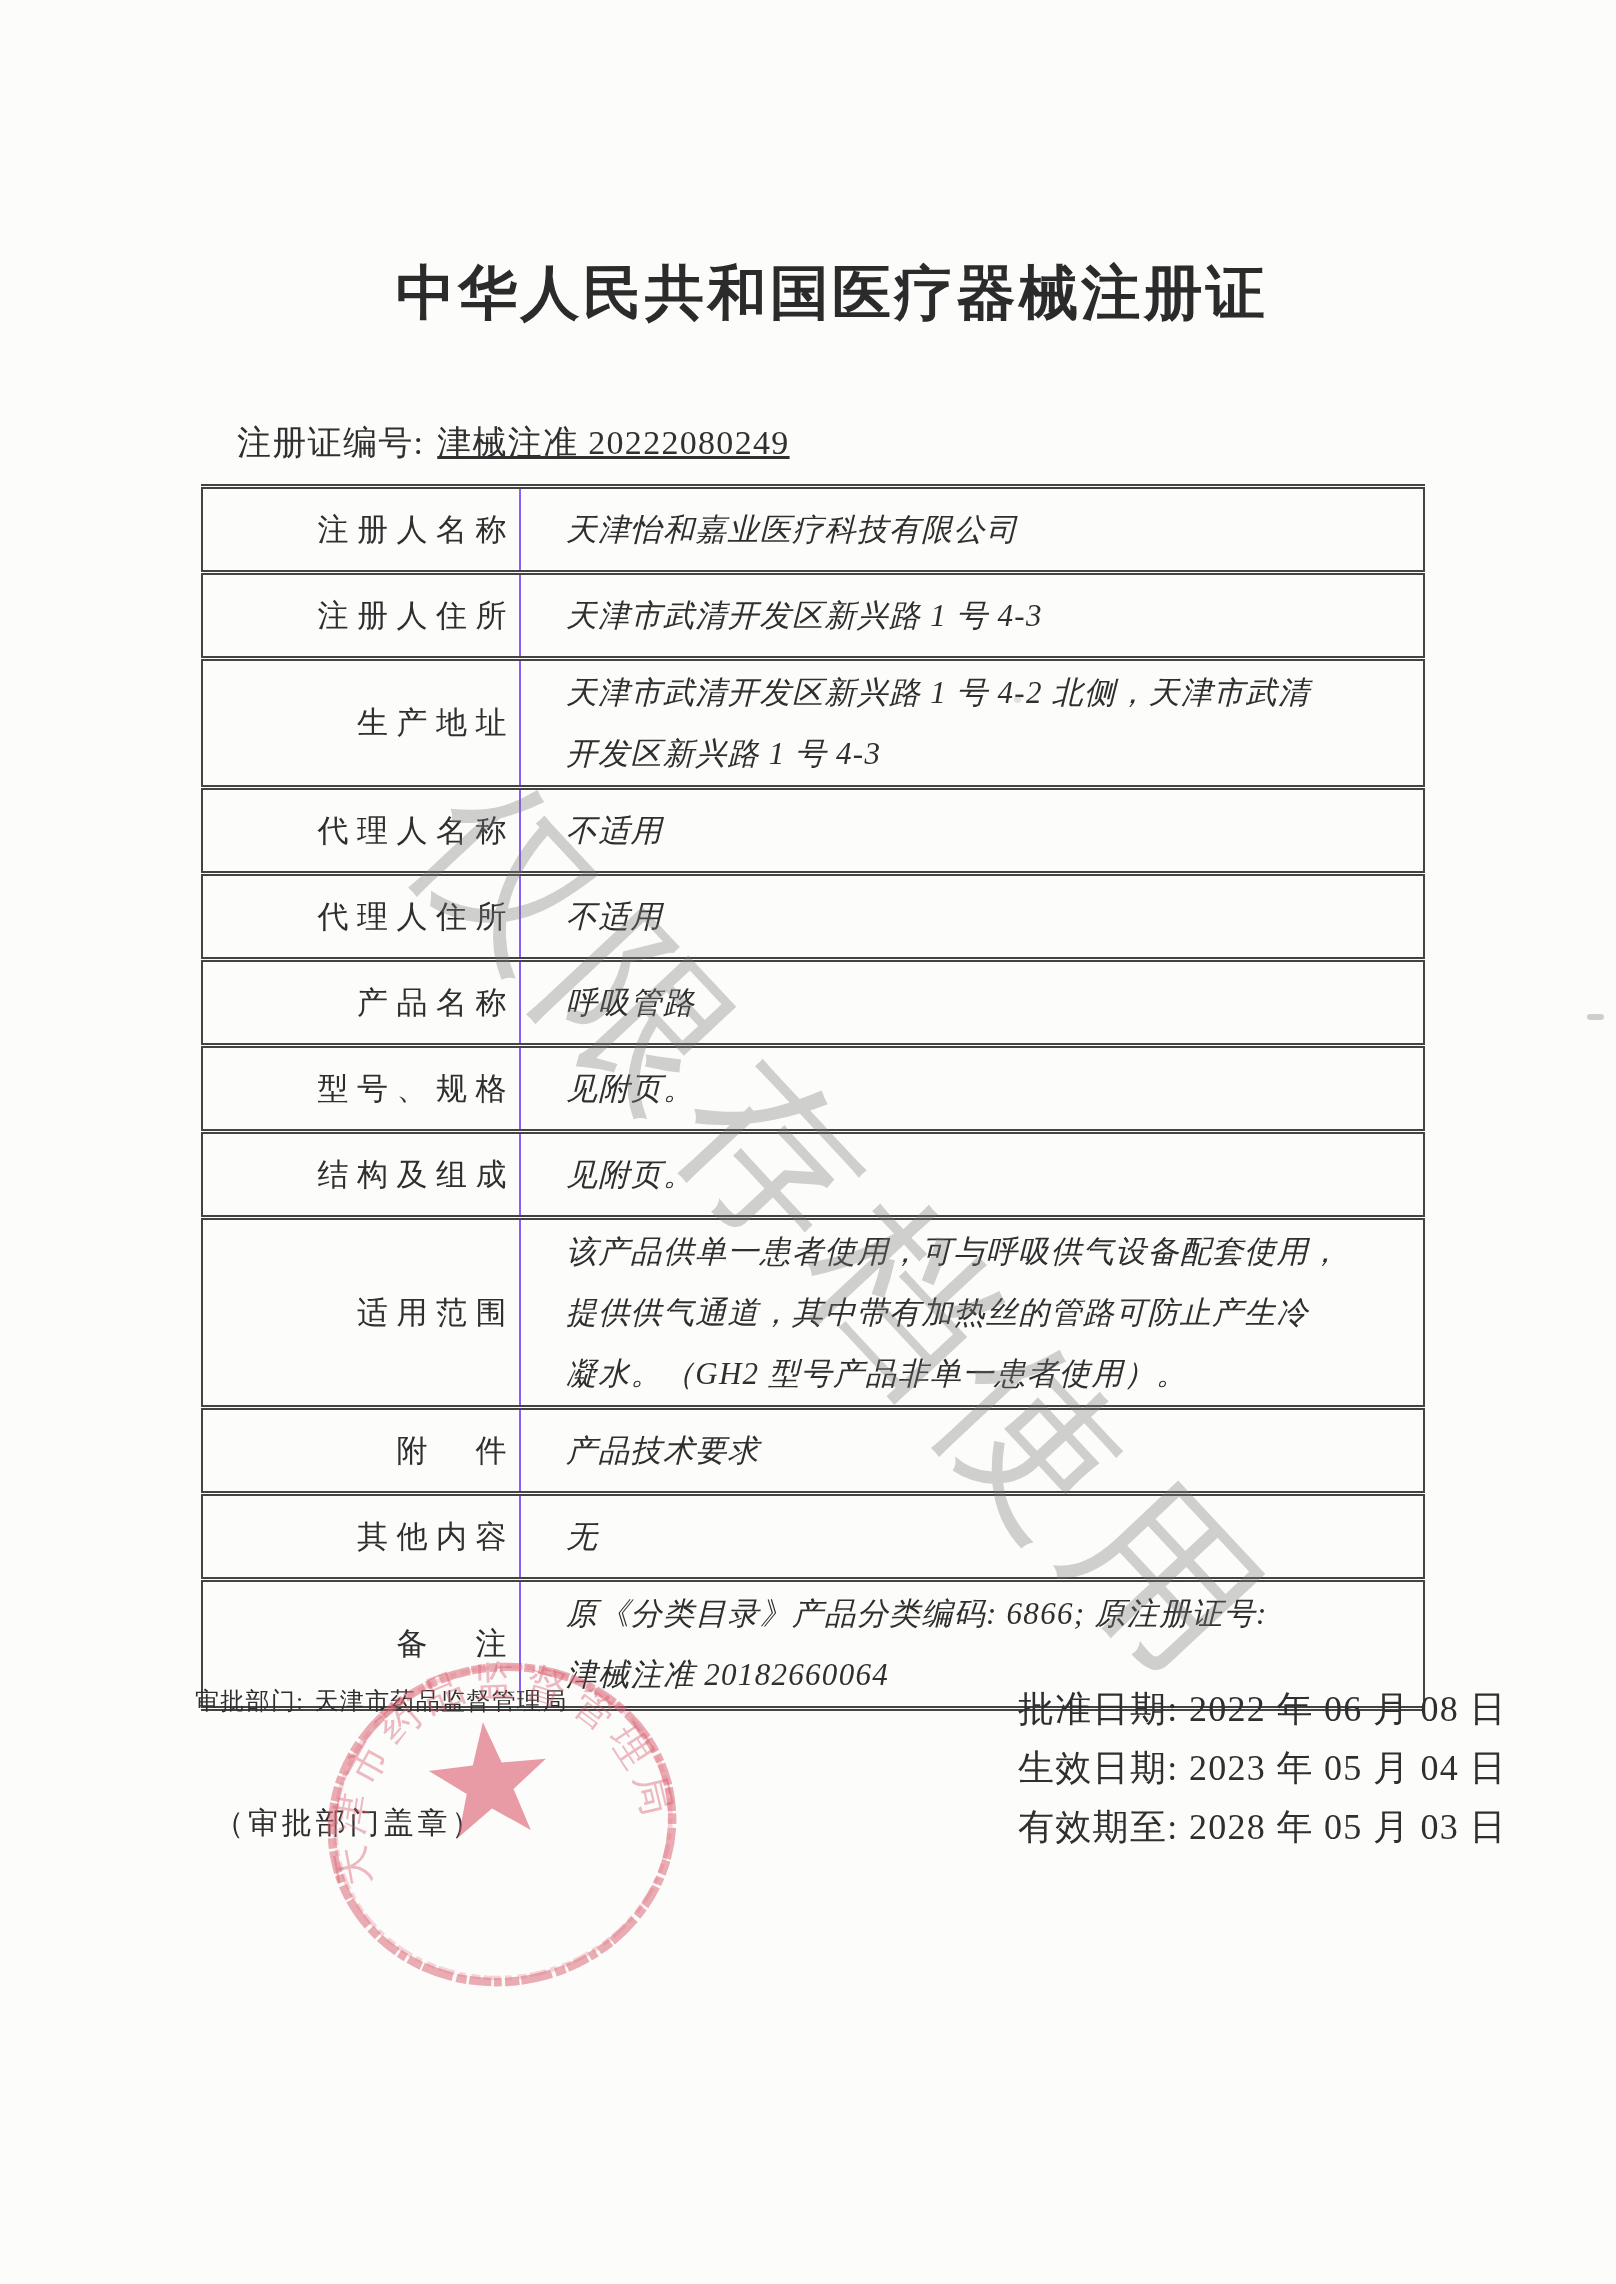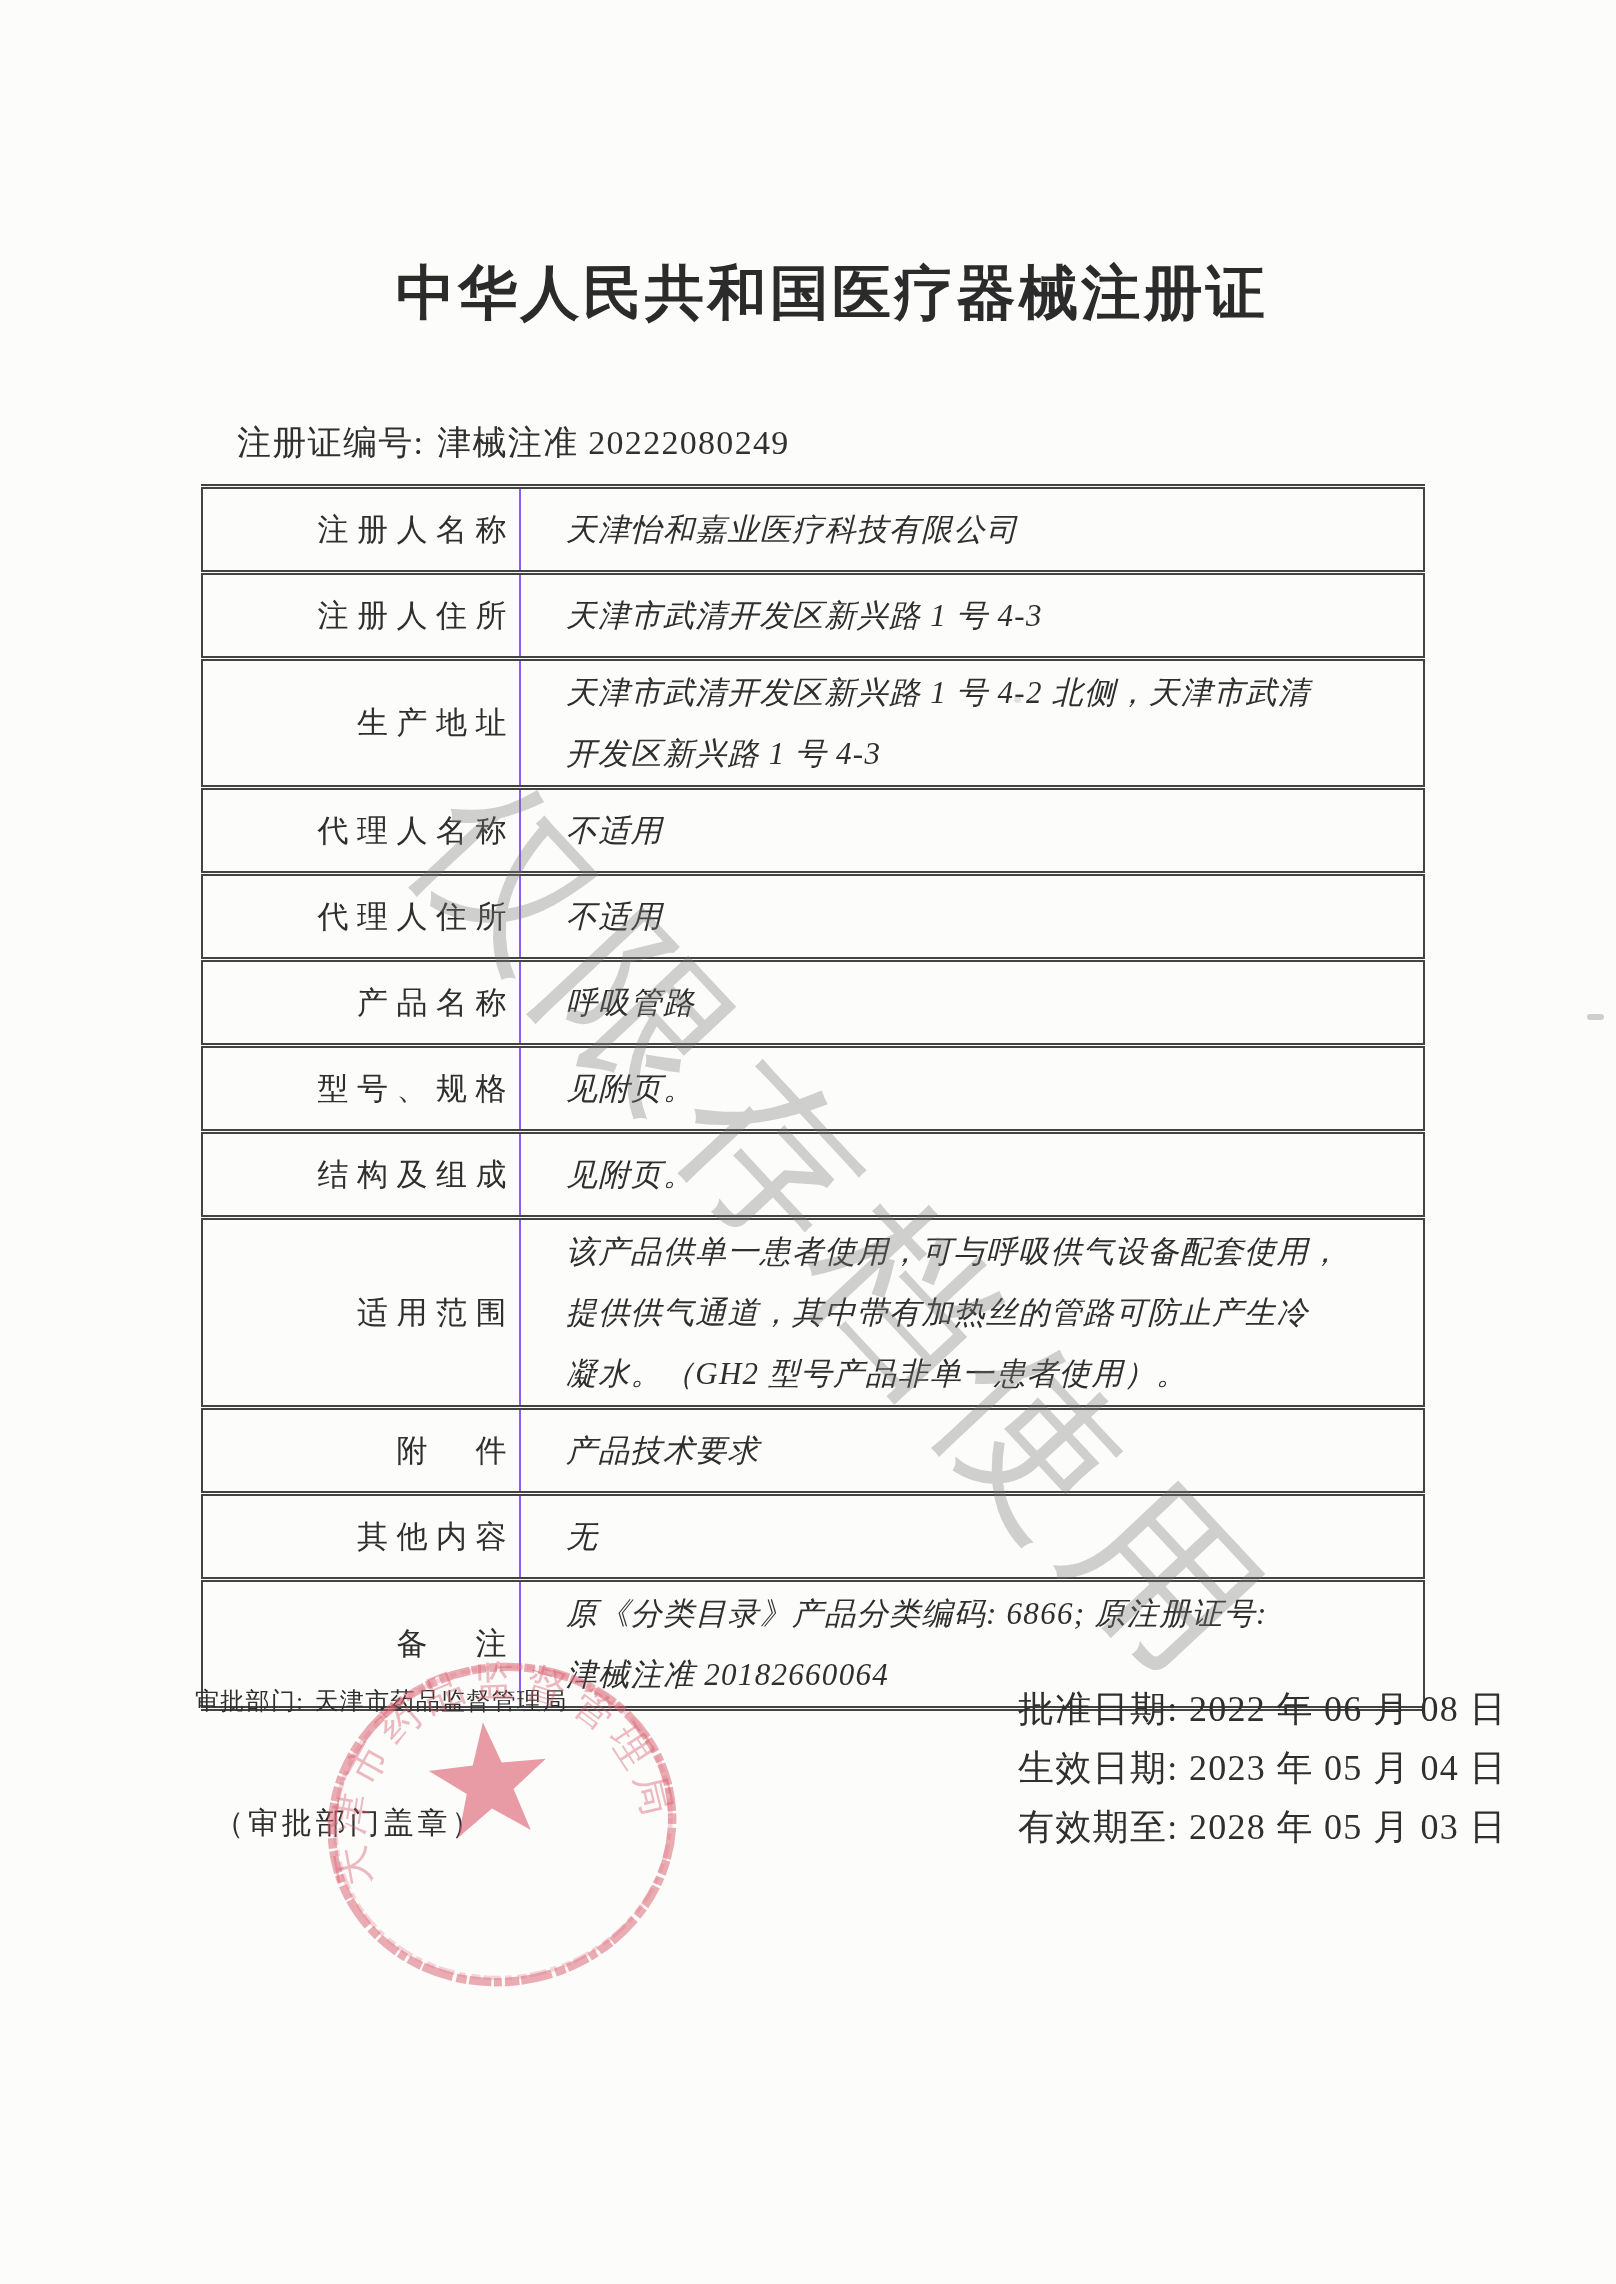--- a/index.html
+++ b/index.html
@@ -16,21 +16,21 @@
   .title{
     position:absolute;left:0;top:254px;width:1616px;
     text-align:center;font-size:59px;font-weight:bold;
     letter-spacing:3.3px;color:#2b2b2b;margin:0;padding-left:24px;
   }
   
   .reg-line{
     position:absolute;left:237px;top:420px;
     font-size:34px;color:#303030;letter-spacing:1.3px;
   }
-  .reg-line .reg-value{margin-left:13px;}
+  .reg-line .reg-value{margin-left:13px;text-decoration:underline;}
   
   .cert-table{
     position:absolute;left:201px;top:484px;width:1224px;
     border-collapse:collapse;table-layout:fixed;
     font-size:31px;color:#2f2f2f;
   }
   .cert-table,.cert-table td{box-sizing:border-box;}
   .cert-table{
     border-left:2px solid #434343;border-right:2px solid #434343;
     border-top:5.9px double #434343;border-bottom:5.9px double #434343;

